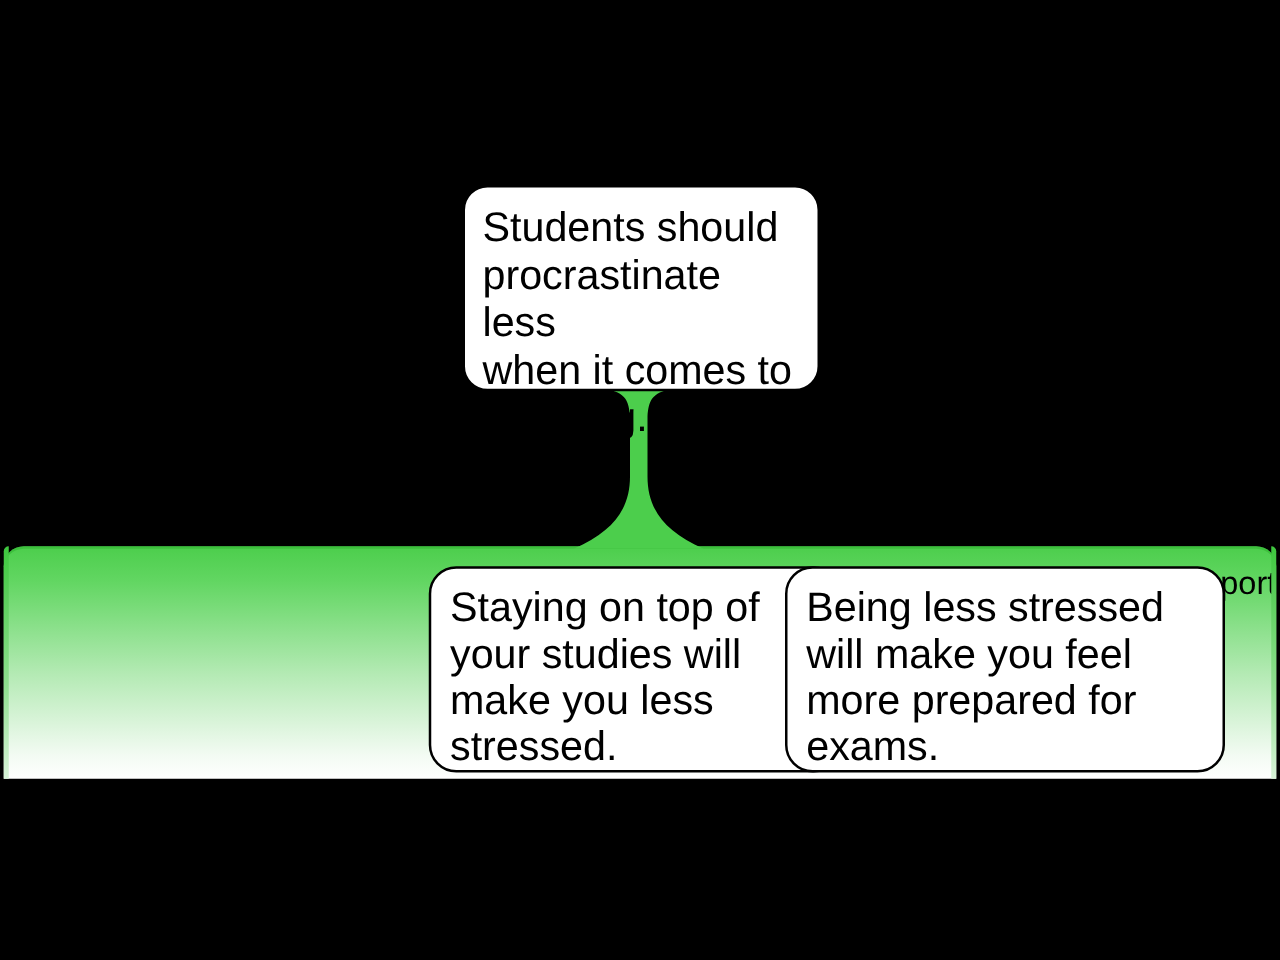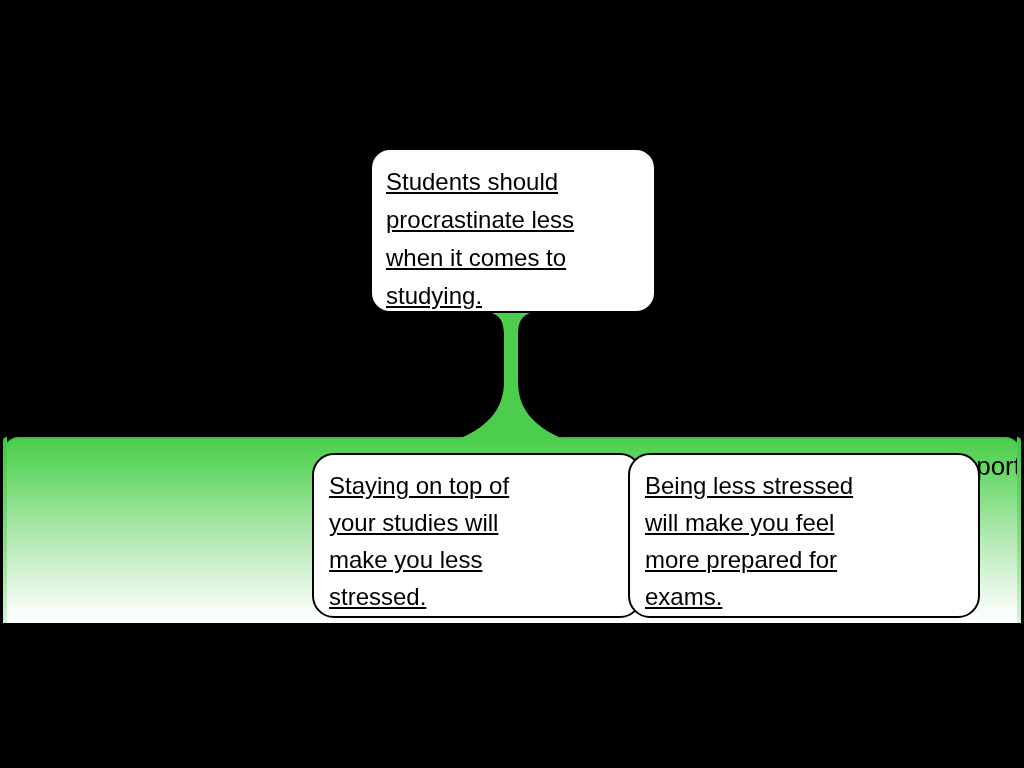--- a/index.html
+++ b/index.html
@@ -18,24 +18,23 @@
   }
   .node-box {
     position: absolute;
     background: #ffffff;
     border: 2.5px solid #000000;
     box-sizing: border-box;
     border-radius: 20px;
   }
   .box-text {
     white-space: pre-line;
-    font-size: 24px;
+    font-size: 33px;
     line-height: 38px;
     color: #000000;
-    text-decoration: underline;
   }
   .claim-box {
     left: 370px;
     top: 148px;
     width: 286px;
     height: 165px;
     padding: 13px 14px;
     z-index: 3;
   }
   .connector-svg {
@@ -84,21 +83,21 @@
   .premise-box {
     top: 16px;
     height: 165px;
     padding: 12px 15px;
     border-radius: 22px;
   }
   .premise-box .box-text {
     line-height: 37px;
   }
   .premise-1 { left: 17px;  width: 290px; }
-  .premise-2 { left: 309px; width: 330px; }
+  .premise-2 { left: 340px; width: 330px; }
   .premise-3 { left: 625px; width: 352px; }
 </style>
 </head>
 <body>
 
 <div class="stage">
 
   <svg class="connector-svg" viewBox="0 0 140 128" preserveAspectRatio="none">
     <path d="M43 0 C60 3 62 10 63 22 L63 70 C63 96 50 114 18 128 L122 128 C90 114 77 96 77 70 L77 22 C78 10 80 3 97 0 Z" fill="#4cce4c"></path>
   </svg>

